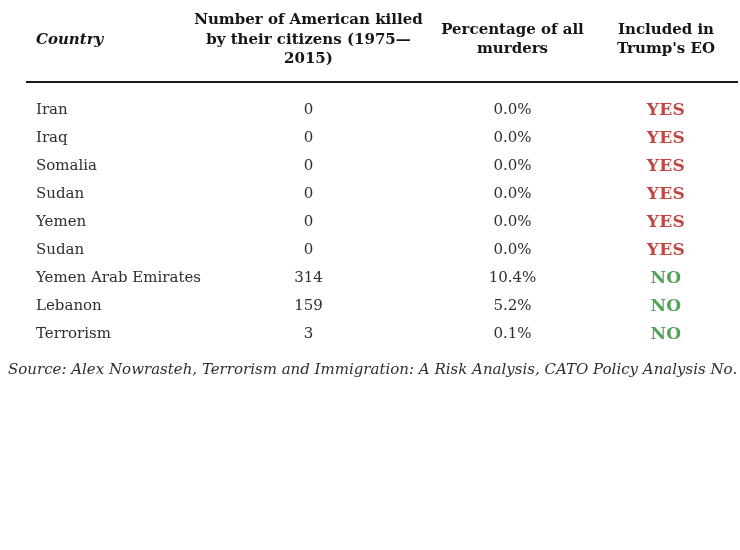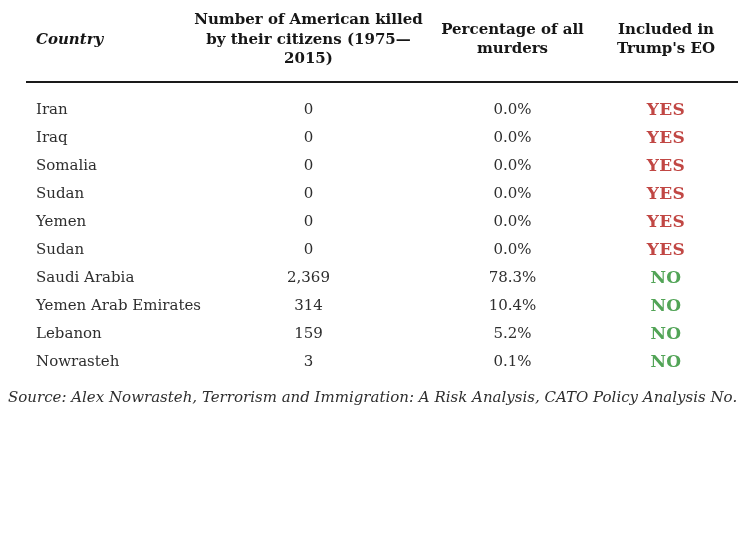--- a/index.html
+++ b/index.html
@@ -118,39 +118,33 @@
     <td class="pct">0.0%</td>
     <td class="eo" style="color: rgb(193, 71, 68);">YES</td>
   </tr>
         <tr>
     <td class="country">Sudan</td>
     <td class="num">0</td>
     <td class="pct">0.0%</td>
     <td class="eo" style="color: rgb(193, 71, 68);">YES</td>
   </tr>
         <tr>
-    <td class="country">Saudi Arabia</td>
-    <td class="num">2,369</td>
-    <td class="pct">78.3%</td>
-    <td class="eo" style="color: rgb(82, 164, 87);">NO</td>
-  </tr>
-        <tr>
     <td class="country">Yemen Arab Emirates</td>
     <td class="num">314</td>
     <td class="pct">10.4%</td>
     <td class="eo" style="color: rgb(82, 164, 87);">NO</td>
   </tr>
         <tr>
     <td class="country">Lebanon</td>
     <td class="num">159</td>
     <td class="pct">5.2%</td>
     <td class="eo" style="color: rgb(82, 164, 87);">NO</td>
   </tr>
         <tr>
-    <td class="country">Nowrasteh</td>
+    <td class="country">Terrorism</td>
     <td class="num">3</td>
     <td class="pct">0.1%</td>
     <td class="eo" style="color: rgb(82, 164, 87);">NO</td>
   </tr>
       </tbody>
   </table>
 
   <p class="source">Source: Alex Nowrasteh, Terrorism and Immigration: A Risk Analysis, CATO Policy Analysis No. 798</p>
 </div>
 

